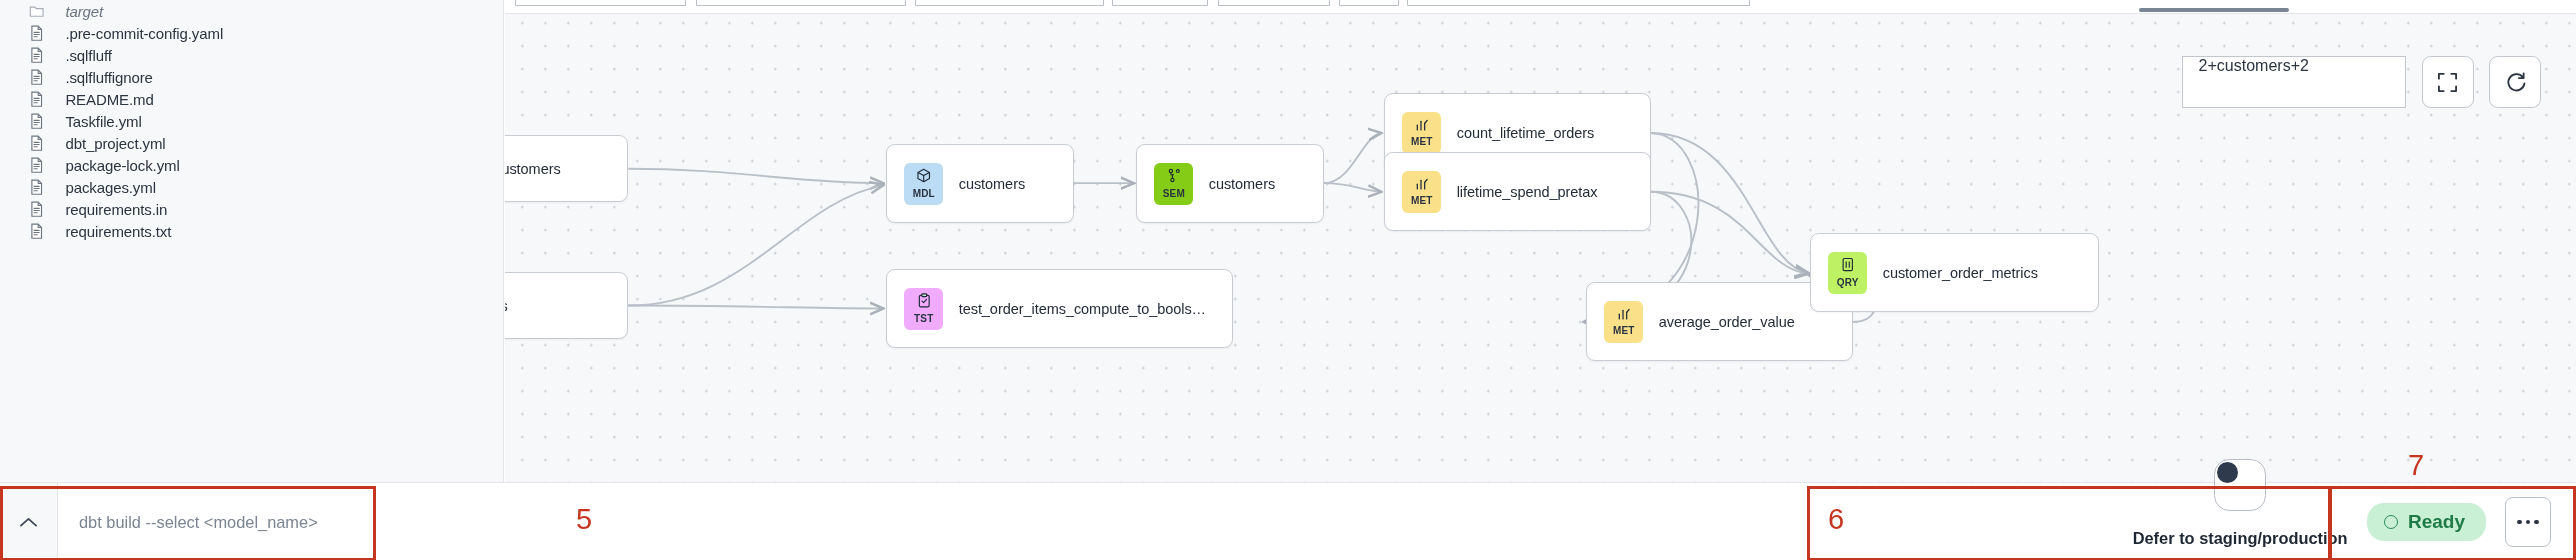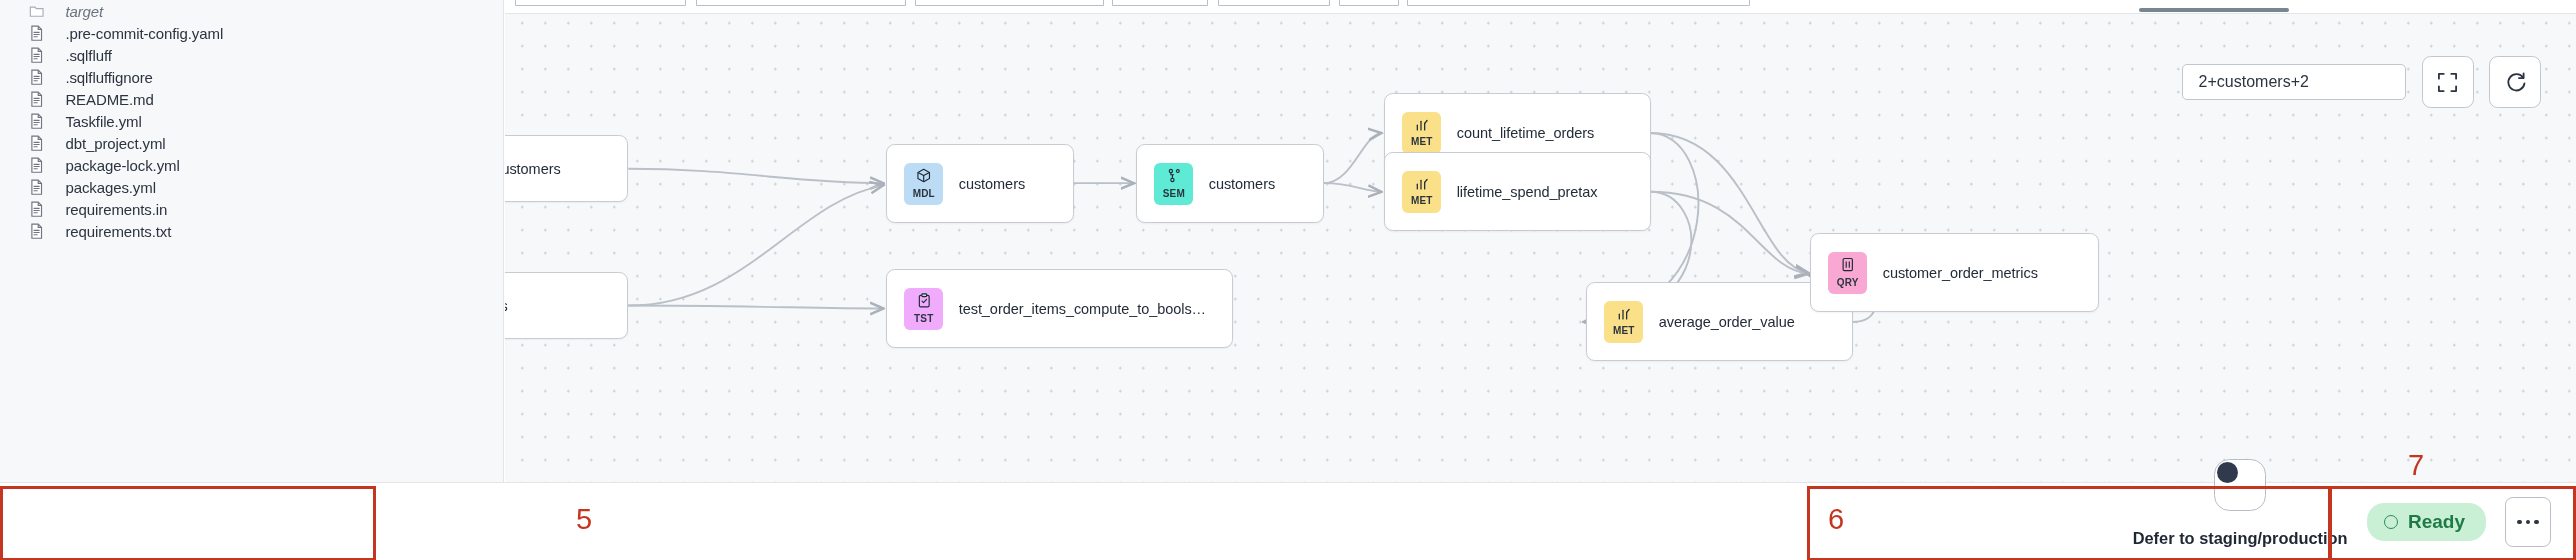--- a/index.html
+++ b/index.html
@@ -82,38 +82,38 @@
     align-items: center; justify-content: center;
     gap: 1px;
   }
   .node-badge .bg-glyph { line-height: 1; }
   .node-badge .bg-text {
     font-size: 10px; font-weight: 700; letter-spacing: 0.2px;
     color: #2b3440; font-family: "Liberation Sans", sans-serif;
   }
   .badge-mdl { background: #bcdcf5; }
   .badge-tst { background: #f0abfc; }
-  .badge-sem { background: #5eead4; }
+  .badge-sem { background: #84cc16; }
   .badge-met { background: #fbe08a; }
-  .badge-qry { background: #f9a8d4; justify-content: center; }
+  .badge-qry { background: #bef264; justify-content: center; }
   .node-label {
     font-size: 14.5px; color: #232c38; white-space: nowrap;
     letter-spacing: -0.05px;
   }
   .node.plain { padding: 0 21px; }
 
   
   #graph-toolbar {
     position: absolute; right: 35px; top: 56px;
     display: flex; align-items: center; gap: 15.4px;
   }
   .combo {
-    display: flex; align-items: center;
-    border: 1px solid #c2c7ce; border-radius: 5px;
-    overflow: hidden; background: #ffffff; height: 36px;
+    display: flex; align-items: flex-start;
+    border: 1px solid #c2c7ce; border-radius: 0;
+    overflow: hidden; background: #ffffff; height: 52px;
   }
   .combo input {
     width: 222px; border: none; outline: none;
     font-size: 16px; color: #2b3440; padding: 0 15.4px;
     font-family: "Liberation Sans", sans-serif; background: #ffffff;
   }
   .combo input::placeholder { color: #9aa2ad; }
   .combo-btn {
     display: flex; align-items: center; padding: 0 19px;
     background: #eceef1; border: none; border-left: 1px solid #c2c7ce;
@@ -457,20 +457,28 @@
       <div class="icon-btn" title="Refresh">
         <svg width="21" height="21" viewBox="0 0 22 22" fill="none" stroke="#2b3440" stroke-width="1.9" stroke-linecap="round" stroke-linejoin="round">
           <path d="M19 6 a8.5 8.5 0 1 0 1.4 6"></path>
             <path d="M19.5 1.5 V6.4 H14.6"></path>
         </svg>
       </div>
     </div>
   </div>
 
   <div id="bottombar">
+    <div id="cmd-group">
+      <div id="chev-btn">
+        <svg width="19" height="12.5" viewBox="0 0 20 13" fill="none" stroke="#3c4654" stroke-width="1.8" stroke-linecap="round" stroke-linejoin="round">
+            <path d="M2 10 L10 3 L18 10"></path>
+          </svg>
+      </div>
+      <input id="cmd-input" type="text" placeholder="dbt build --select &lt;model_name&gt;" style="">
+    </div>
 
     <div id="bottom-right">
       <div id="defer-group">
         <div class="toggle" id="defer-toggle">
           <span class="knob"></span>
         </div>
         <span id="defer-label">Defer to staging/production</span>
         <span class="help-ico">
           <svg width="20" height="20" viewBox="0 0 21 21" fill="none" stroke="#3c4654" stroke-width="1.5">
             <circle cx="10.5" cy="10.5" r="8.6"></circle>

